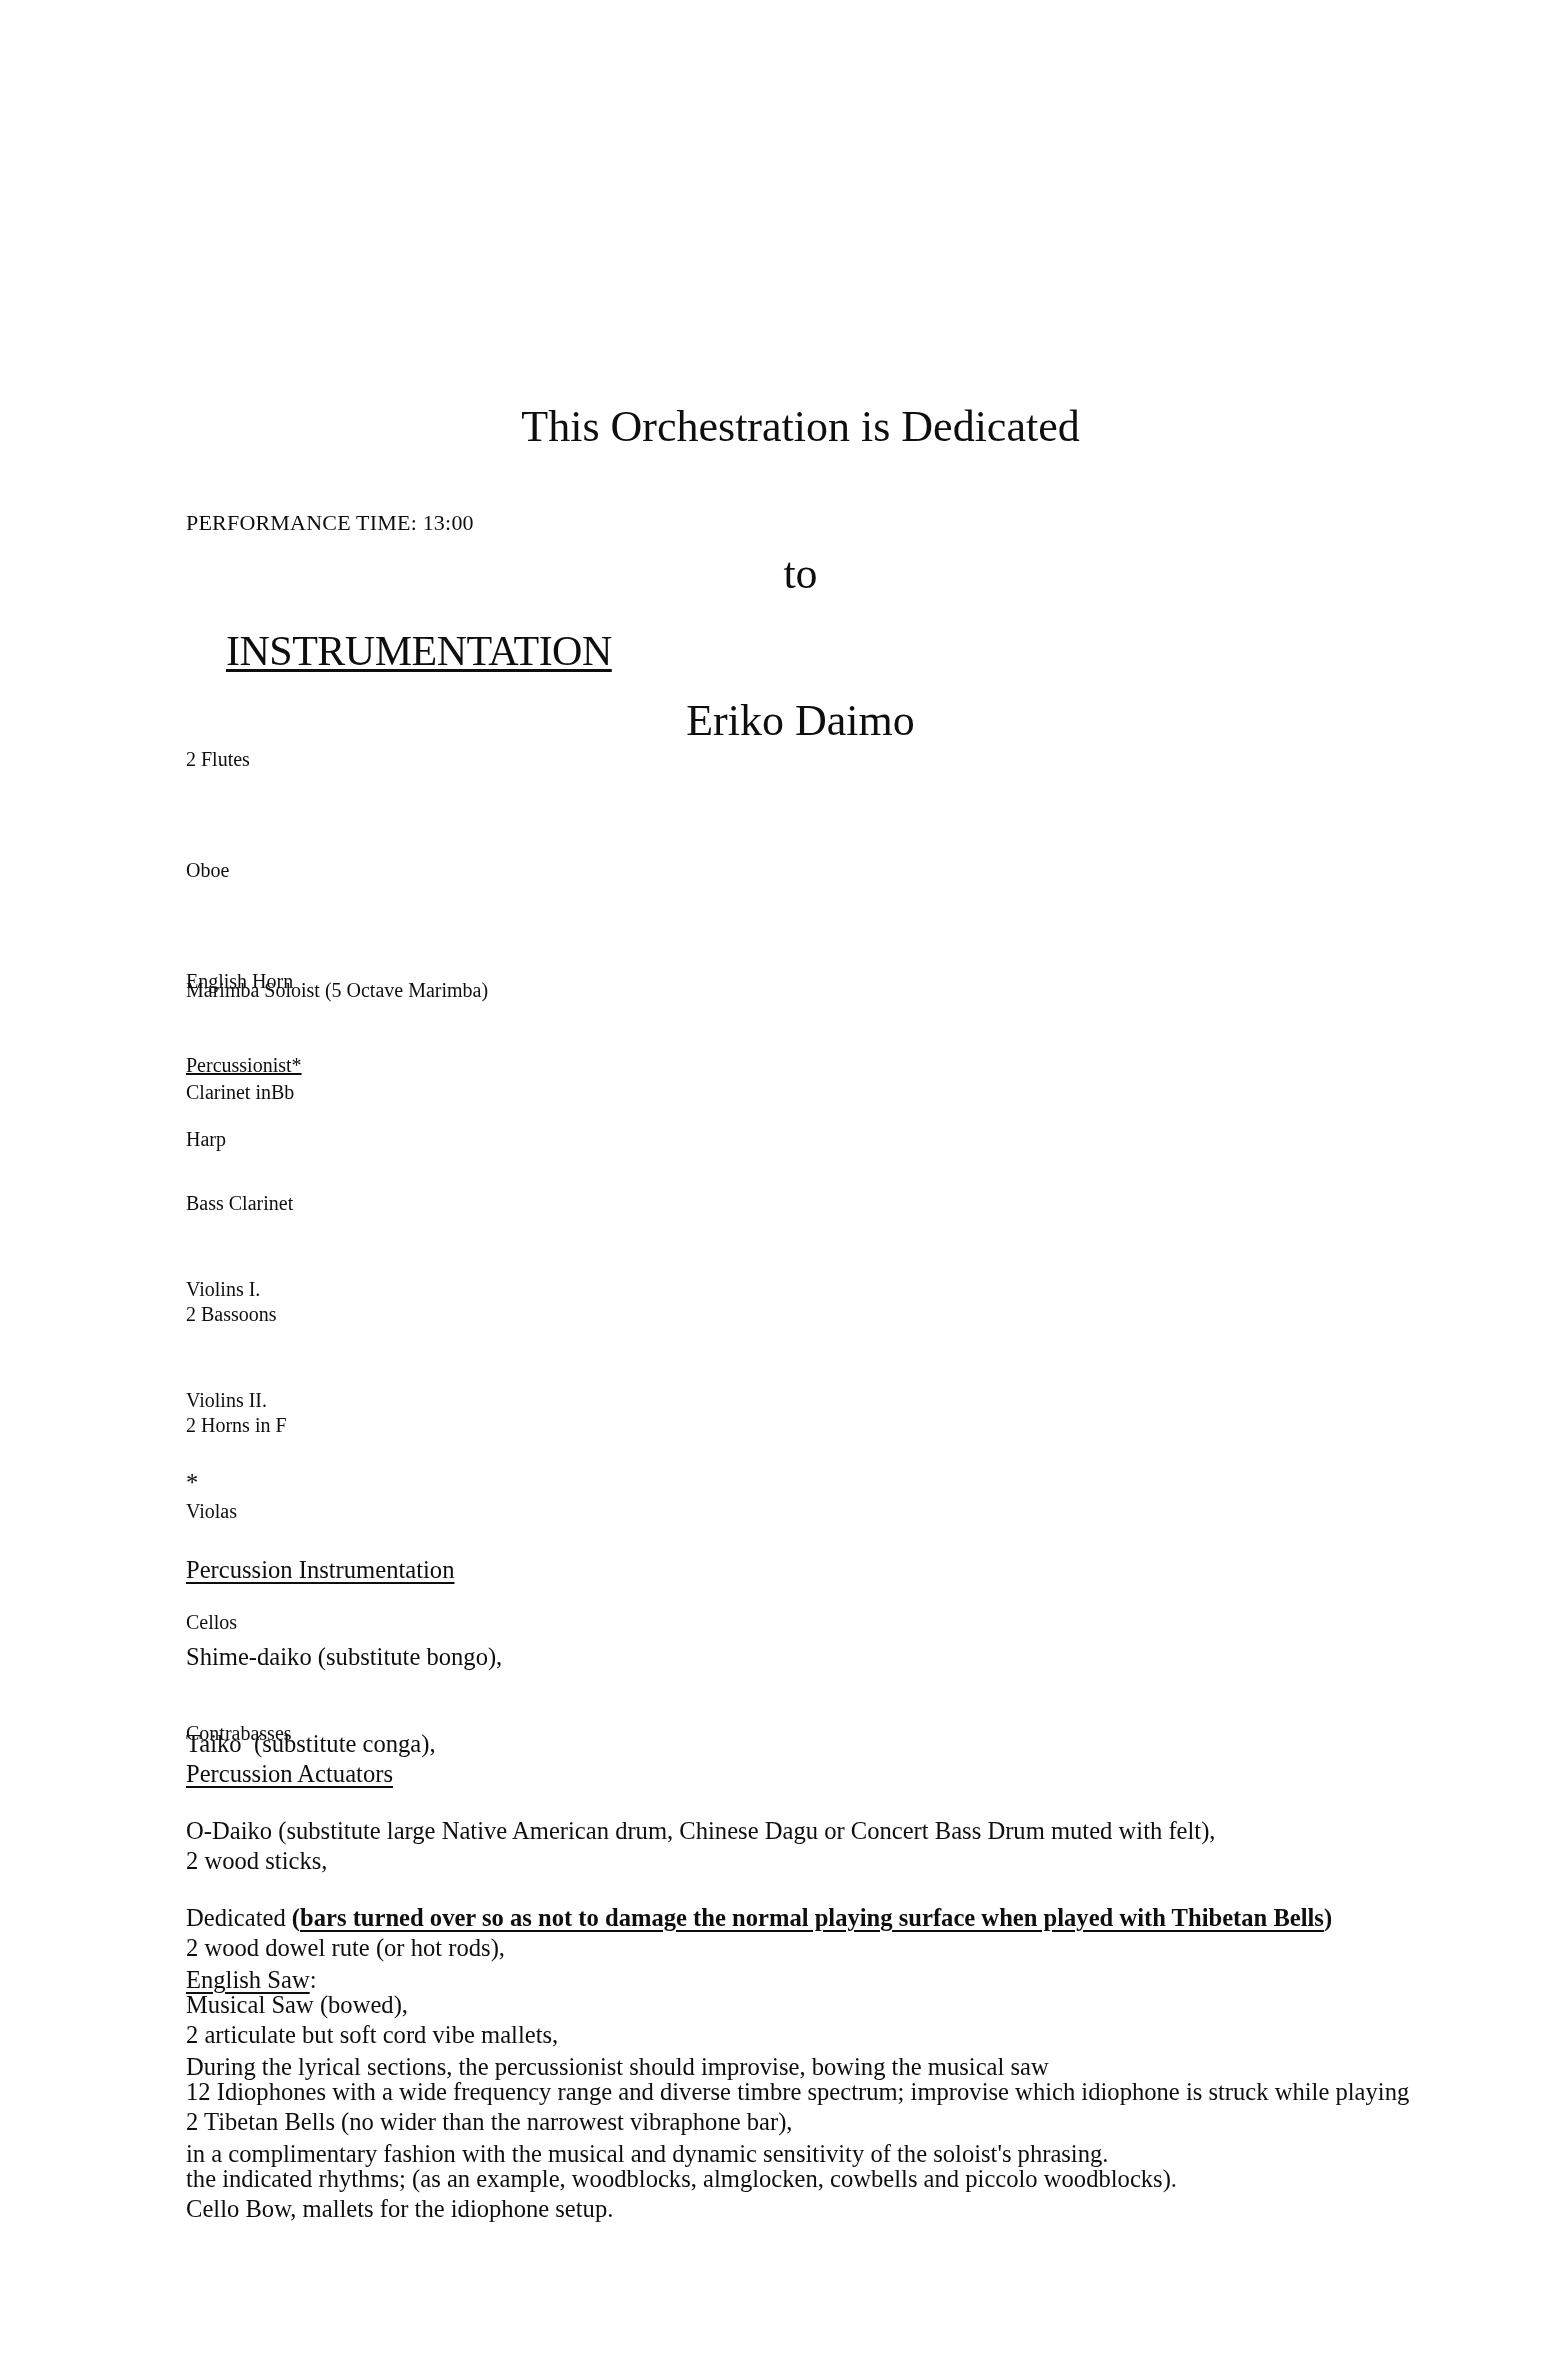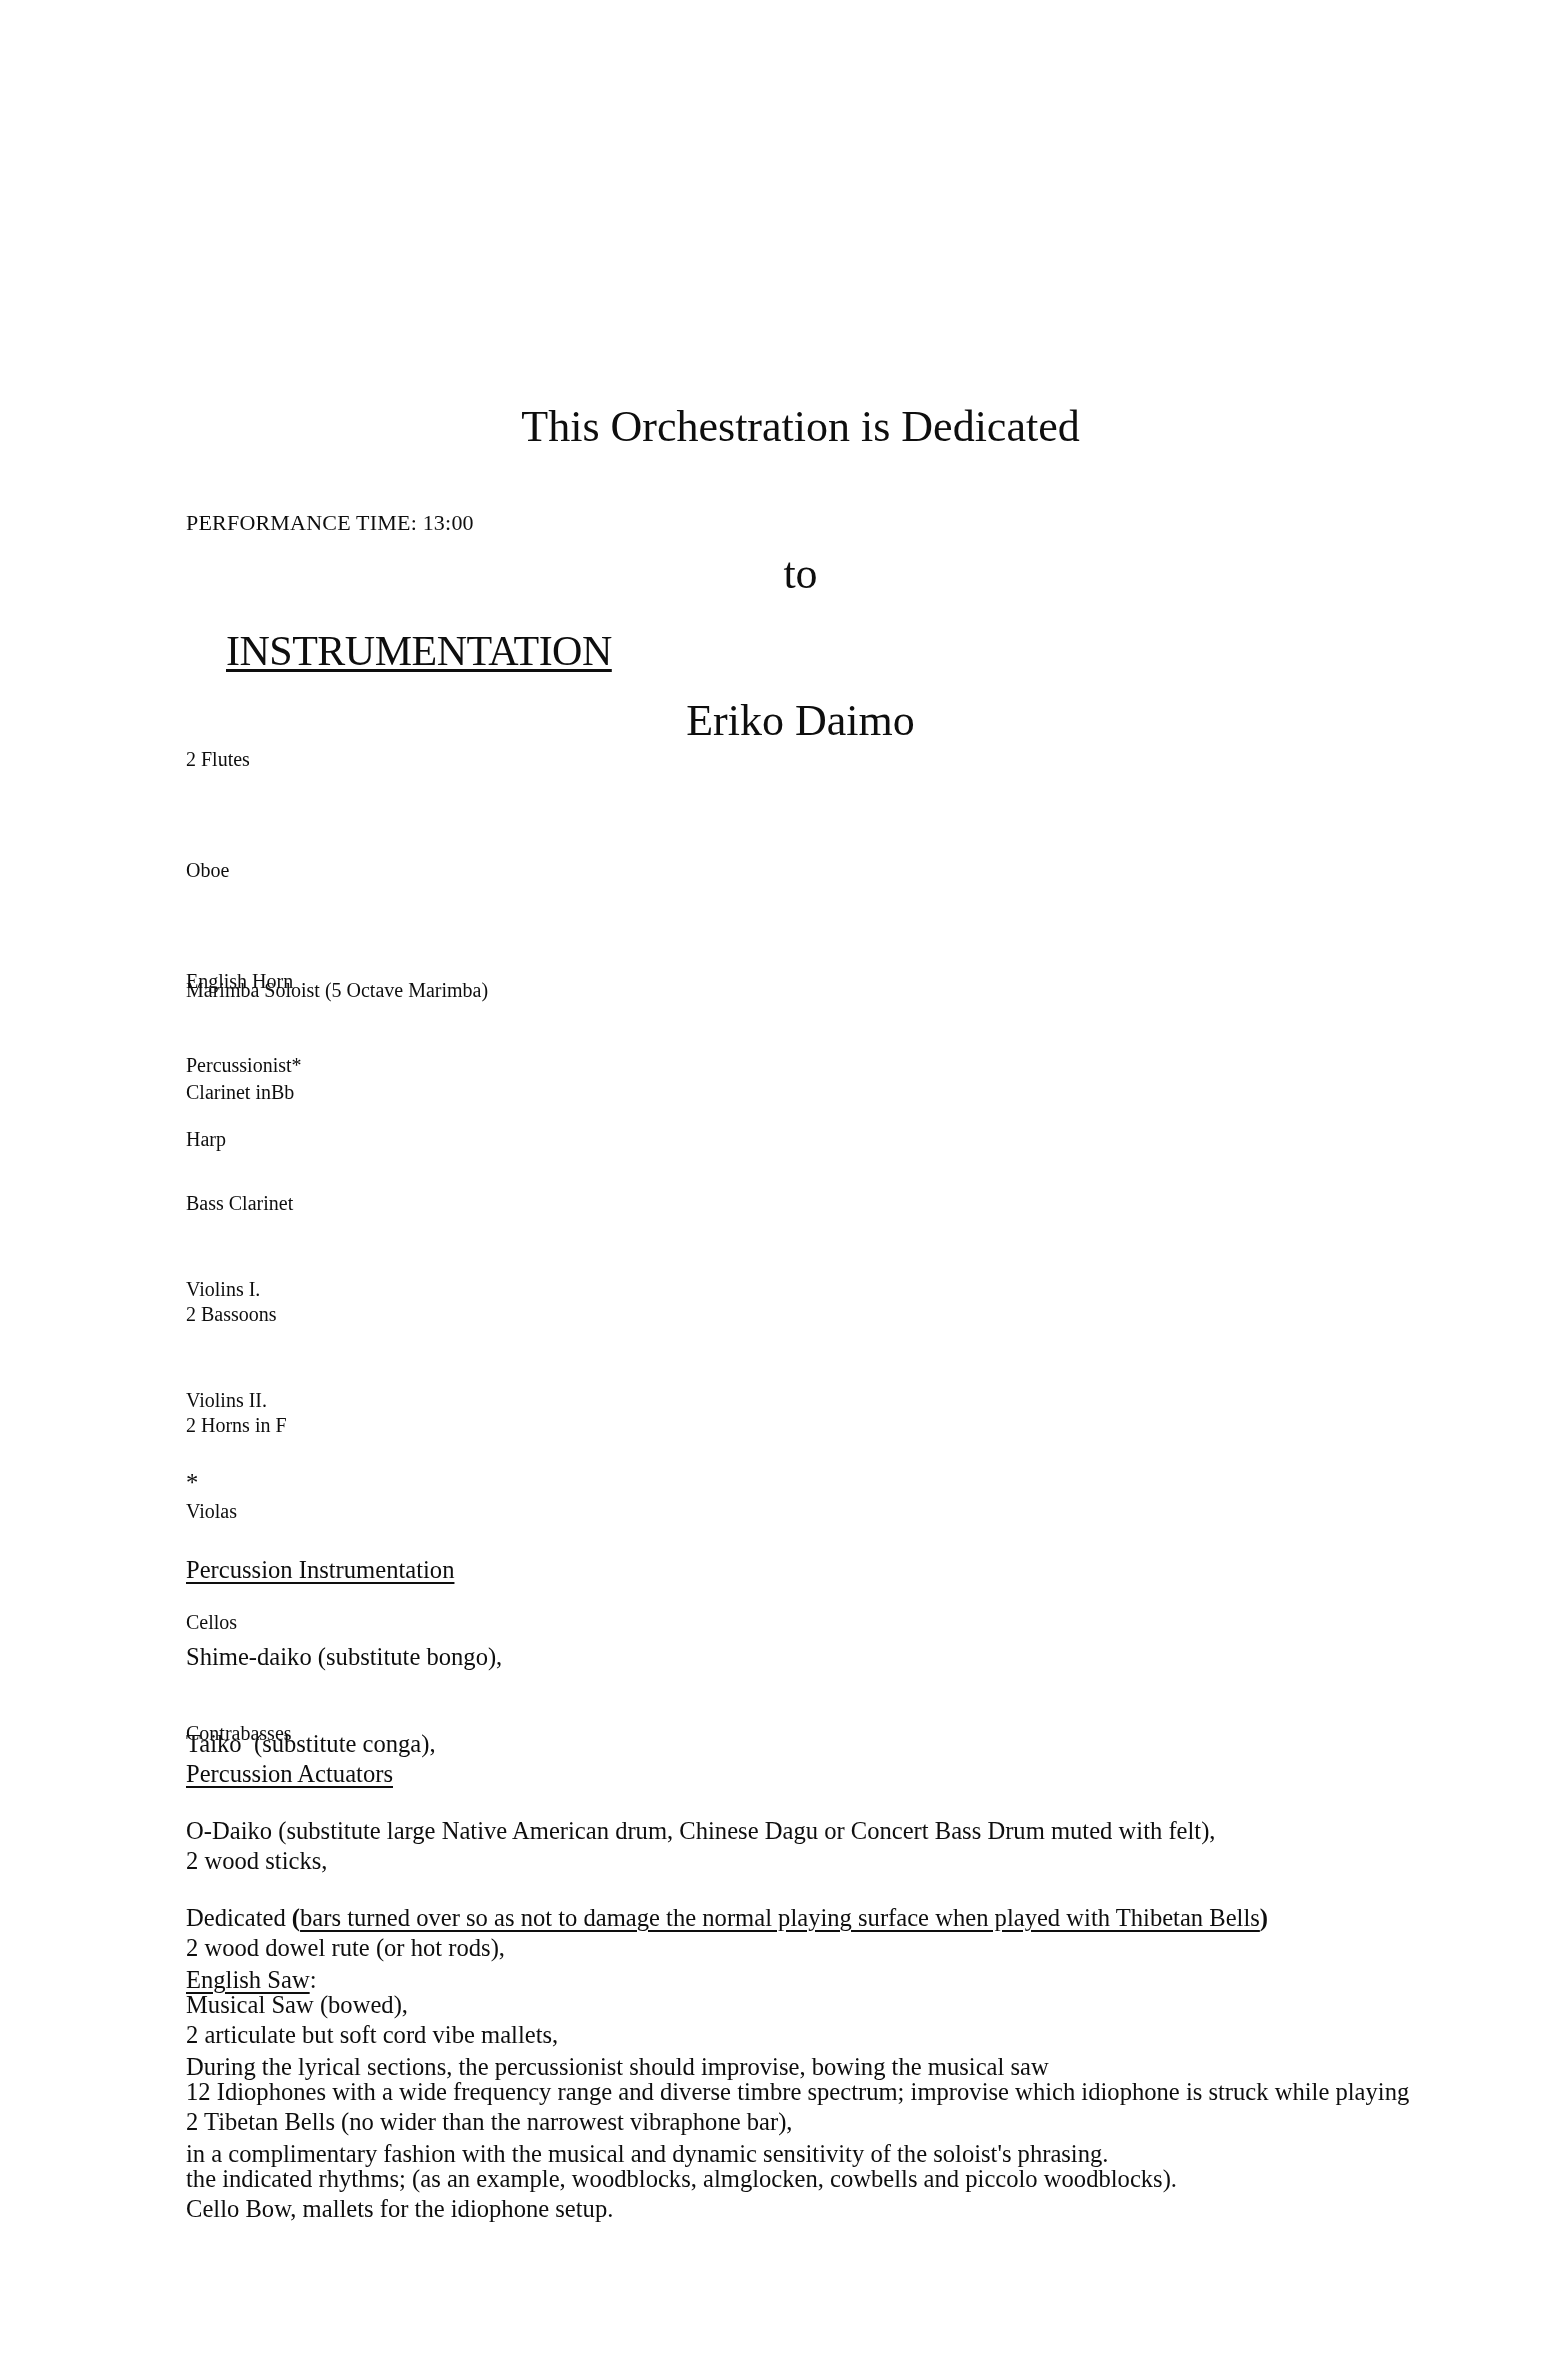--- a/index.html
+++ b/index.html
@@ -42,21 +42,21 @@
     font-size: 42px;
     line-height: 40px;
     letter-spacing: -0.5px;
   }
   .body-list, .body-line {
     font-size: 20px;
     line-height: 37px;
   }
   .winds-list   { top: 667px; }
   .soloist-line { top: 972px; }
-  .perc-line    { top: 1047px; }
+  .perc-line    { top: 1047px; text-decoration: underline; }
   .harp-line    { top: 1121px; }
   .strings-list { top: 1197px; }
   .small-block {
     font-size: 24.6px;
     line-height: 29px;
   }
   .fn-block  { top: 1410px; }
   .act-block { top: 1701px; }
   .saw-block { top: 1907px; }
   .u-big {
@@ -64,21 +64,21 @@
     text-decoration-thickness: 2.8px;
     text-underline-offset: 4.3px;
   }
   .u-small {
     text-decoration: underline;
     text-decoration-thickness: 1.9px;
     text-underline-offset: 3.8px;
   }
   .b { font-weight: bold; }
   .b-u {
-    font-weight: normal;
+    font-weight: bold;
     text-decoration: underline;
     text-decoration-thickness: 1.9px;
     text-underline-offset: 3.8px;
   }
 </style>
 </head>
 <body>
 
 <div class="page">
 

